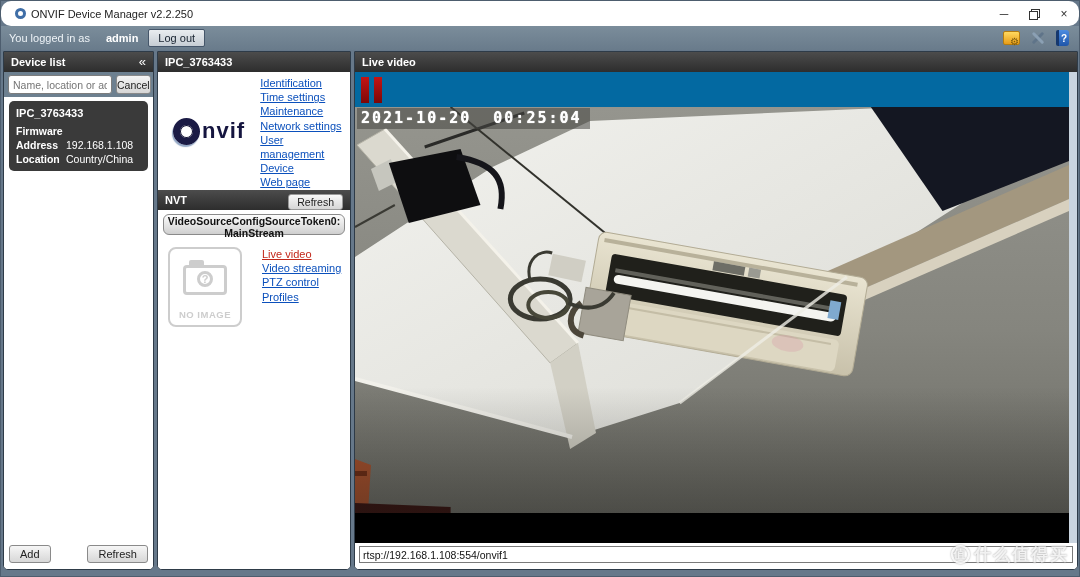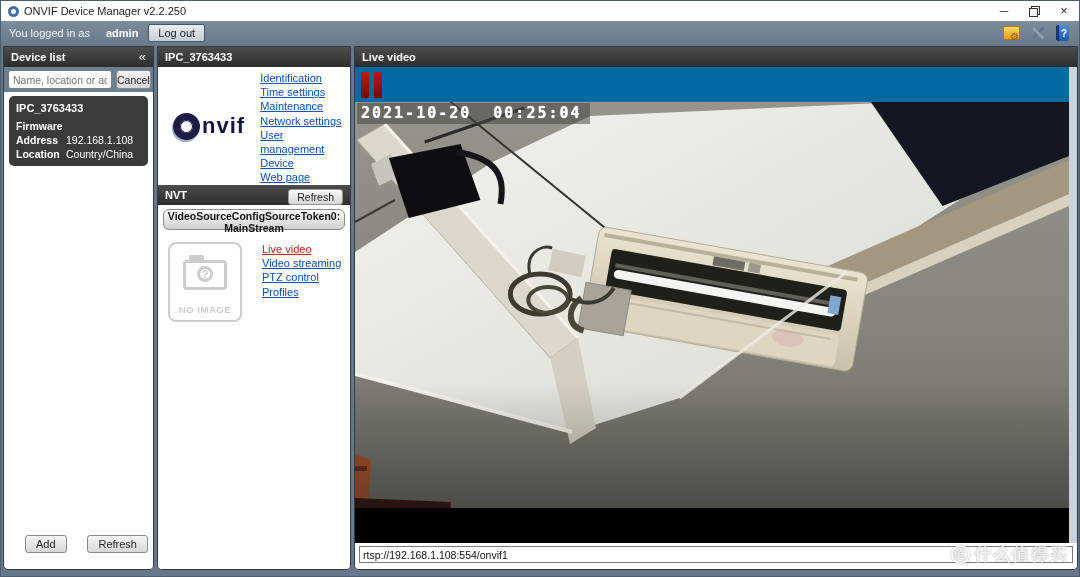--- a/index.html
+++ b/index.html
@@ -1,21 +1,21 @@
 <!DOCTYPE html>
 <html><head>
 <meta charset="utf-8">
 <style>
   * { margin:0; padding:0; box-sizing:border-box; }
   html,body { width:1080px; height:577px; overflow:hidden; background:#66788a;
               font-family:"Liberation Sans", sans-serif; }
   .window { width:1080px; height:577px; border:1px solid #4d5d6e; display:flex; flex-direction:column; background:#66788a; }
 
   
-  .titlebar { height:20px; background:#ffffff; display:flex; align-items:center; padding-left:7px; flex:0 0 auto; }
+  .titlebar { height:25px; background:#ffffff; display:flex; align-items:center; padding-left:14px; flex:0 0 auto;border-radius:10px; }
   .app-logo { width:11px; height:11px; border:3px solid #3f6ea7; border-radius:50%; margin-right:5px; background:#fff; }
   .app-title { font-size:11px; color:#222; }
   .win-controls { margin-left:auto; display:flex; height:100%; }
   .win-btn { width:30px; height:100%; display:flex; align-items:center; justify-content:center; color:#333; font-size:12px; cursor:default; }
   .restore-glyph { position:relative; width:10px; height:10px; }
   .restore-glyph::before { content:""; position:absolute; left:2px; top:0; width:7px; height:7px; border:1px solid #333; }
   .restore-glyph::after { content:""; position:absolute; left:0; top:2px; width:7px; height:7px; border:1px solid #333; background:#fff; }
 
   
   .toolbar { height:24px; background:linear-gradient(#7b8d9b,#697b8b); display:flex; align-items:center; padding:0 10px 0 8px; flex:0 0 auto; }
@@ -39,21 +39,21 @@
   
   .collapse { margin-left:auto; font-weight:normal; font-size:13px; }
   .search-row { background:#6d8090; padding:3px 4px; display:flex; gap:4px; flex:0 0 auto; }
   .search-input { width:104px; height:19px; font-size:10.5px; border:1px solid #7d7d7d; border-radius:3px; padding:0 4px; color:#8a8a8a; }
   .cancel-btn { flex:1; height:19px; font-size:10.5px; background:linear-gradient(#f5f5f5,#d6d6d6); border:1px solid #8a8a8a; border-radius:3px; color:#222; }
   .list-body { flex:1; background:#fff; padding:4px 5px; }
   .device-item { background:#3a3a3a; border-radius:5px; color:#fff; padding:6px 7px; font-size:10.5px; }
   .device-name { font-weight:bold; font-size:11px; margin-bottom:6px; }
   .device-row { display:flex; margin-top:2px; }
   .device-row .lbl { font-weight:bold; width:50px; flex:0 0 auto; }
-  .panel-footer { flex:0 0 auto; display:flex; justify-content:space-between; padding:4px 5px 16px 5px; background:#fff;margin-left:16px; }
+  .panel-footer { flex:0 0 auto; display:flex; justify-content:space-between; padding:4px 5px 6px 5px; background:#fff; }
   .std-btn { font-size:11px; color:#222; background:linear-gradient(#f6f6f6,#d7d7d7); border:1px solid #8a8a8a; border-radius:3px; padding:2px 10px; }
 
   
   .id-section { height:118px; display:flex; background:#fff; flex:0 0 auto; }
   .onvif-logo { width:103px; display:flex; align-items:center; justify-content:center; gap:2px; }
   .onvif-ring { width:27px; height:27px; border:7px solid #1b1b45; border-radius:50%; box-shadow:inset 0 0 0 1px #0c0c2e, -1px 2px 1px rgba(40,80,140,0.5); }
   .onvif-text { font-size:22px; font-weight:bold; color:#15153f; letter-spacing:1px; }
   .link-col { padding-top:4px; display:flex; flex-direction:column; }
   .link-col a { font-size:11px; color:#0b50bc; text-decoration:underline; line-height:14.2px; }
   .nvt-header .hdr-label { font-weight:bold; }

